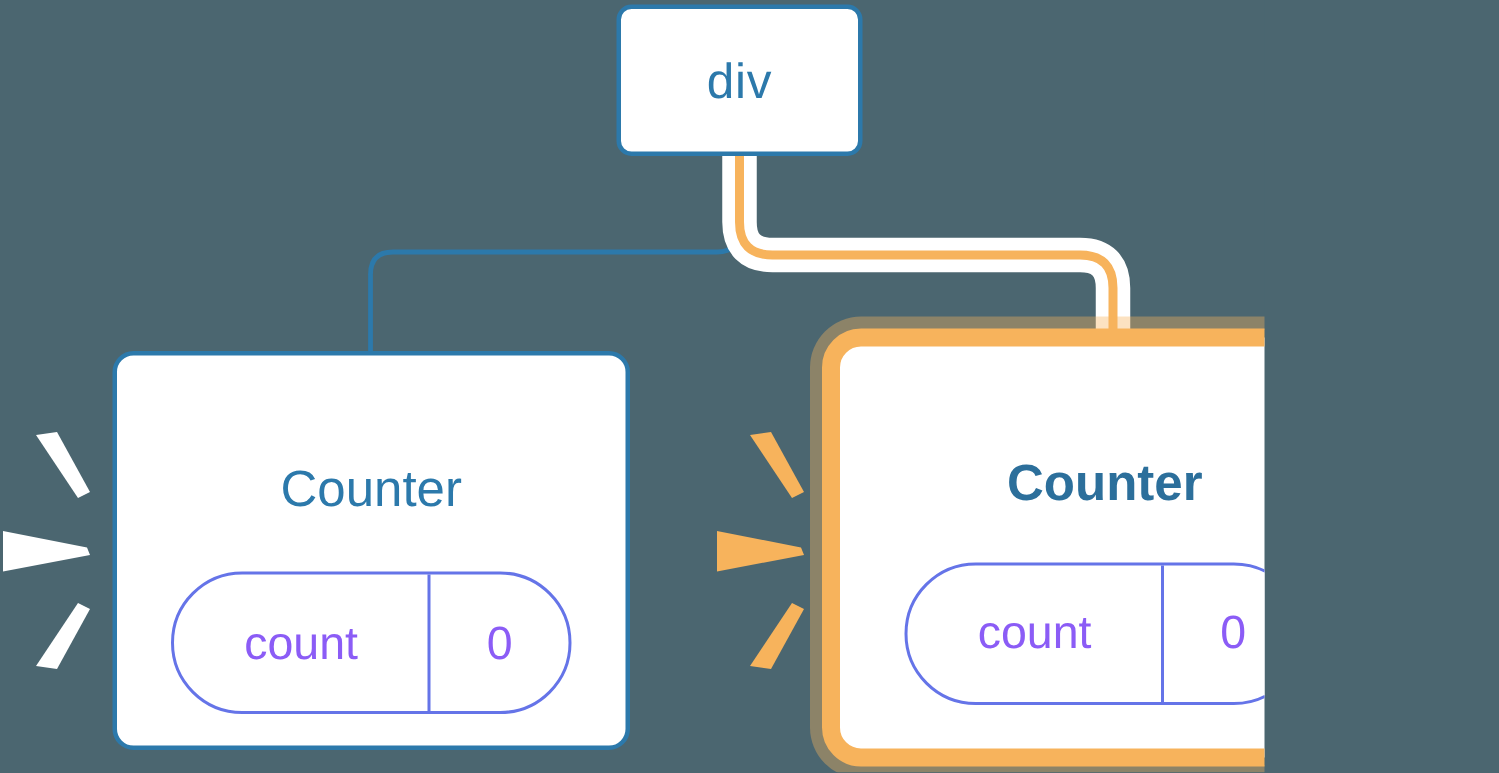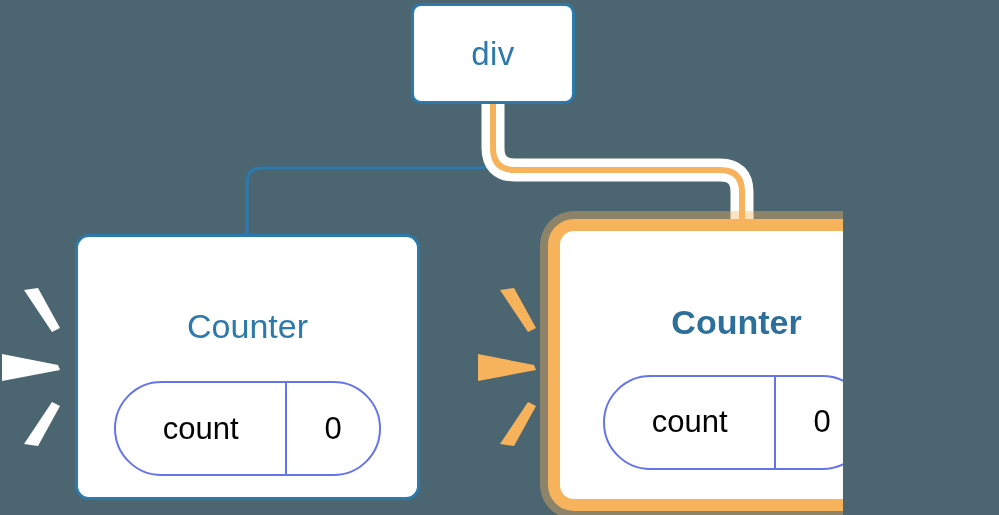--- a/index.html
+++ b/index.html
@@ -94,21 +94,21 @@
     border: 2px solid #6574e8;
     border-radius: 999px;
     background: #ffffff;
     box-sizing: border-box;
     height: 95px;
   }
   .pill-key, .pill-val {
     display: flex;
     align-items: center;
     justify-content: center;
-    color: #000000;
+    color: #8b5cf6;
     font-size: 31px;
     font-weight: 400;
     box-sizing: border-box;
   }
   .pill-key { width: 172px; }
   .pill-val { width: 95px; border-left: 2px solid #6574e8; }
 
   .node-counter-left .pill   { margin-top: 35px; width: 267px; }
   .node-counter-right .pill  { margin-top: 33px; width: 267px; }
 

